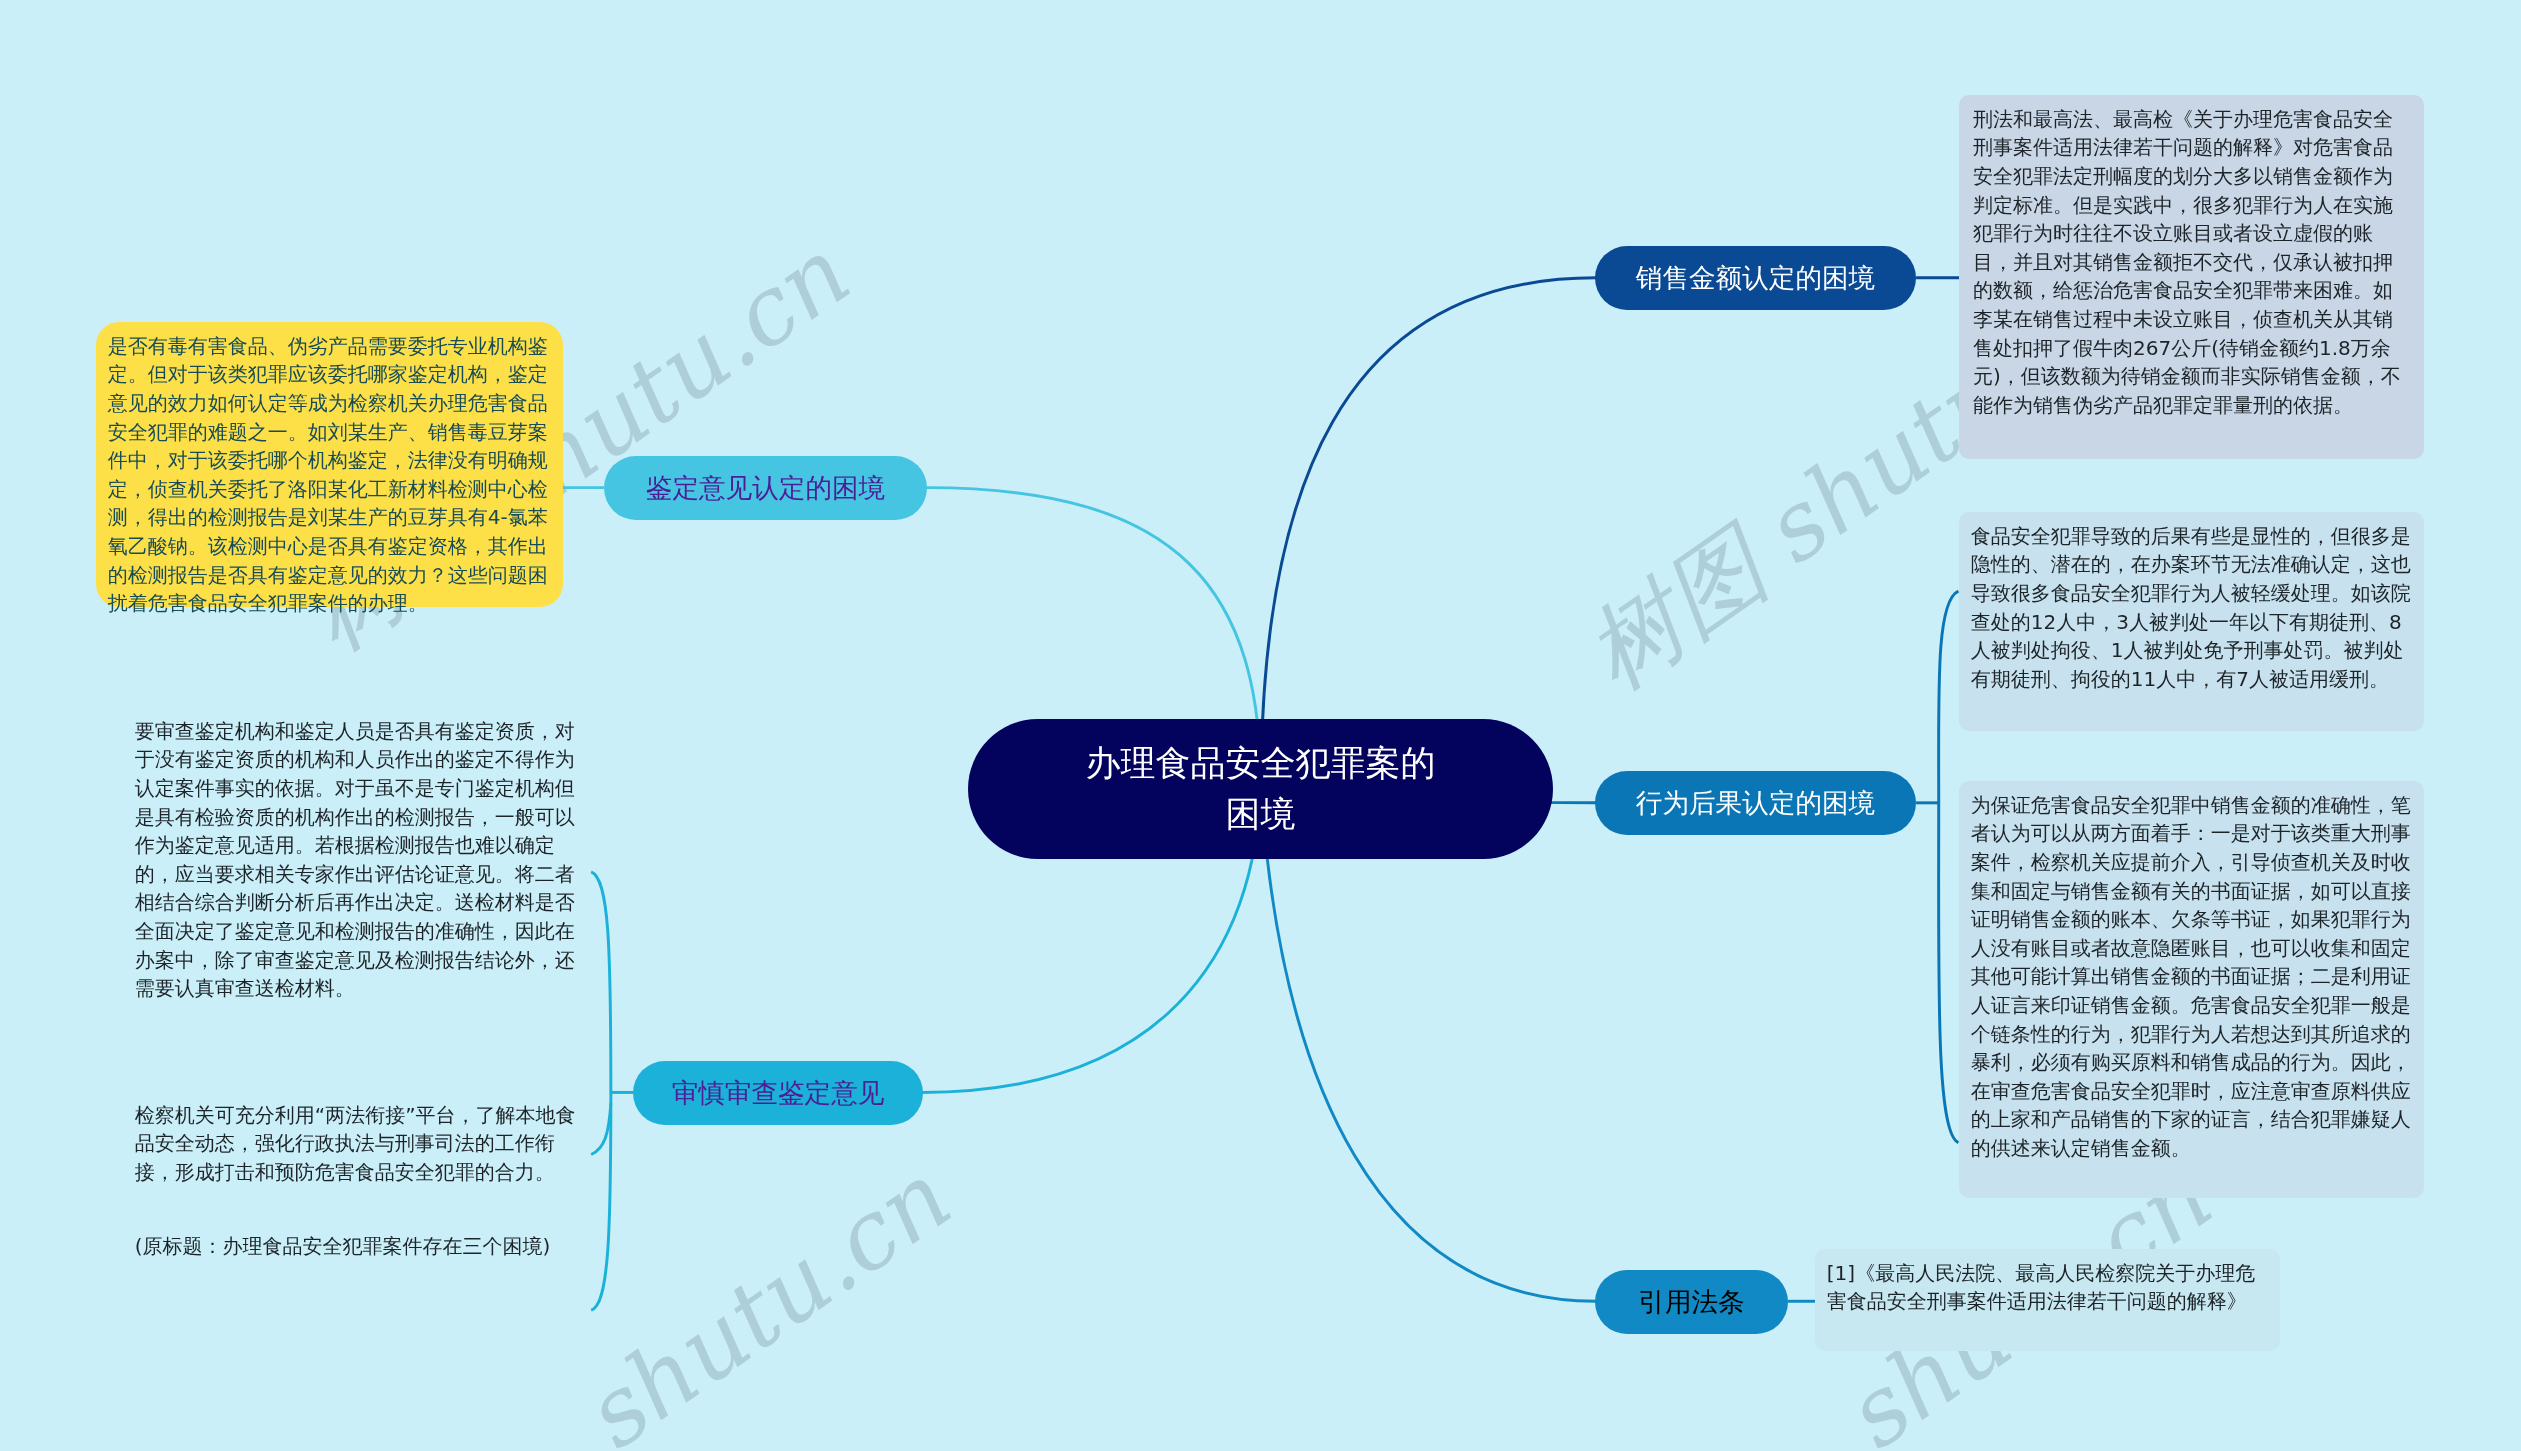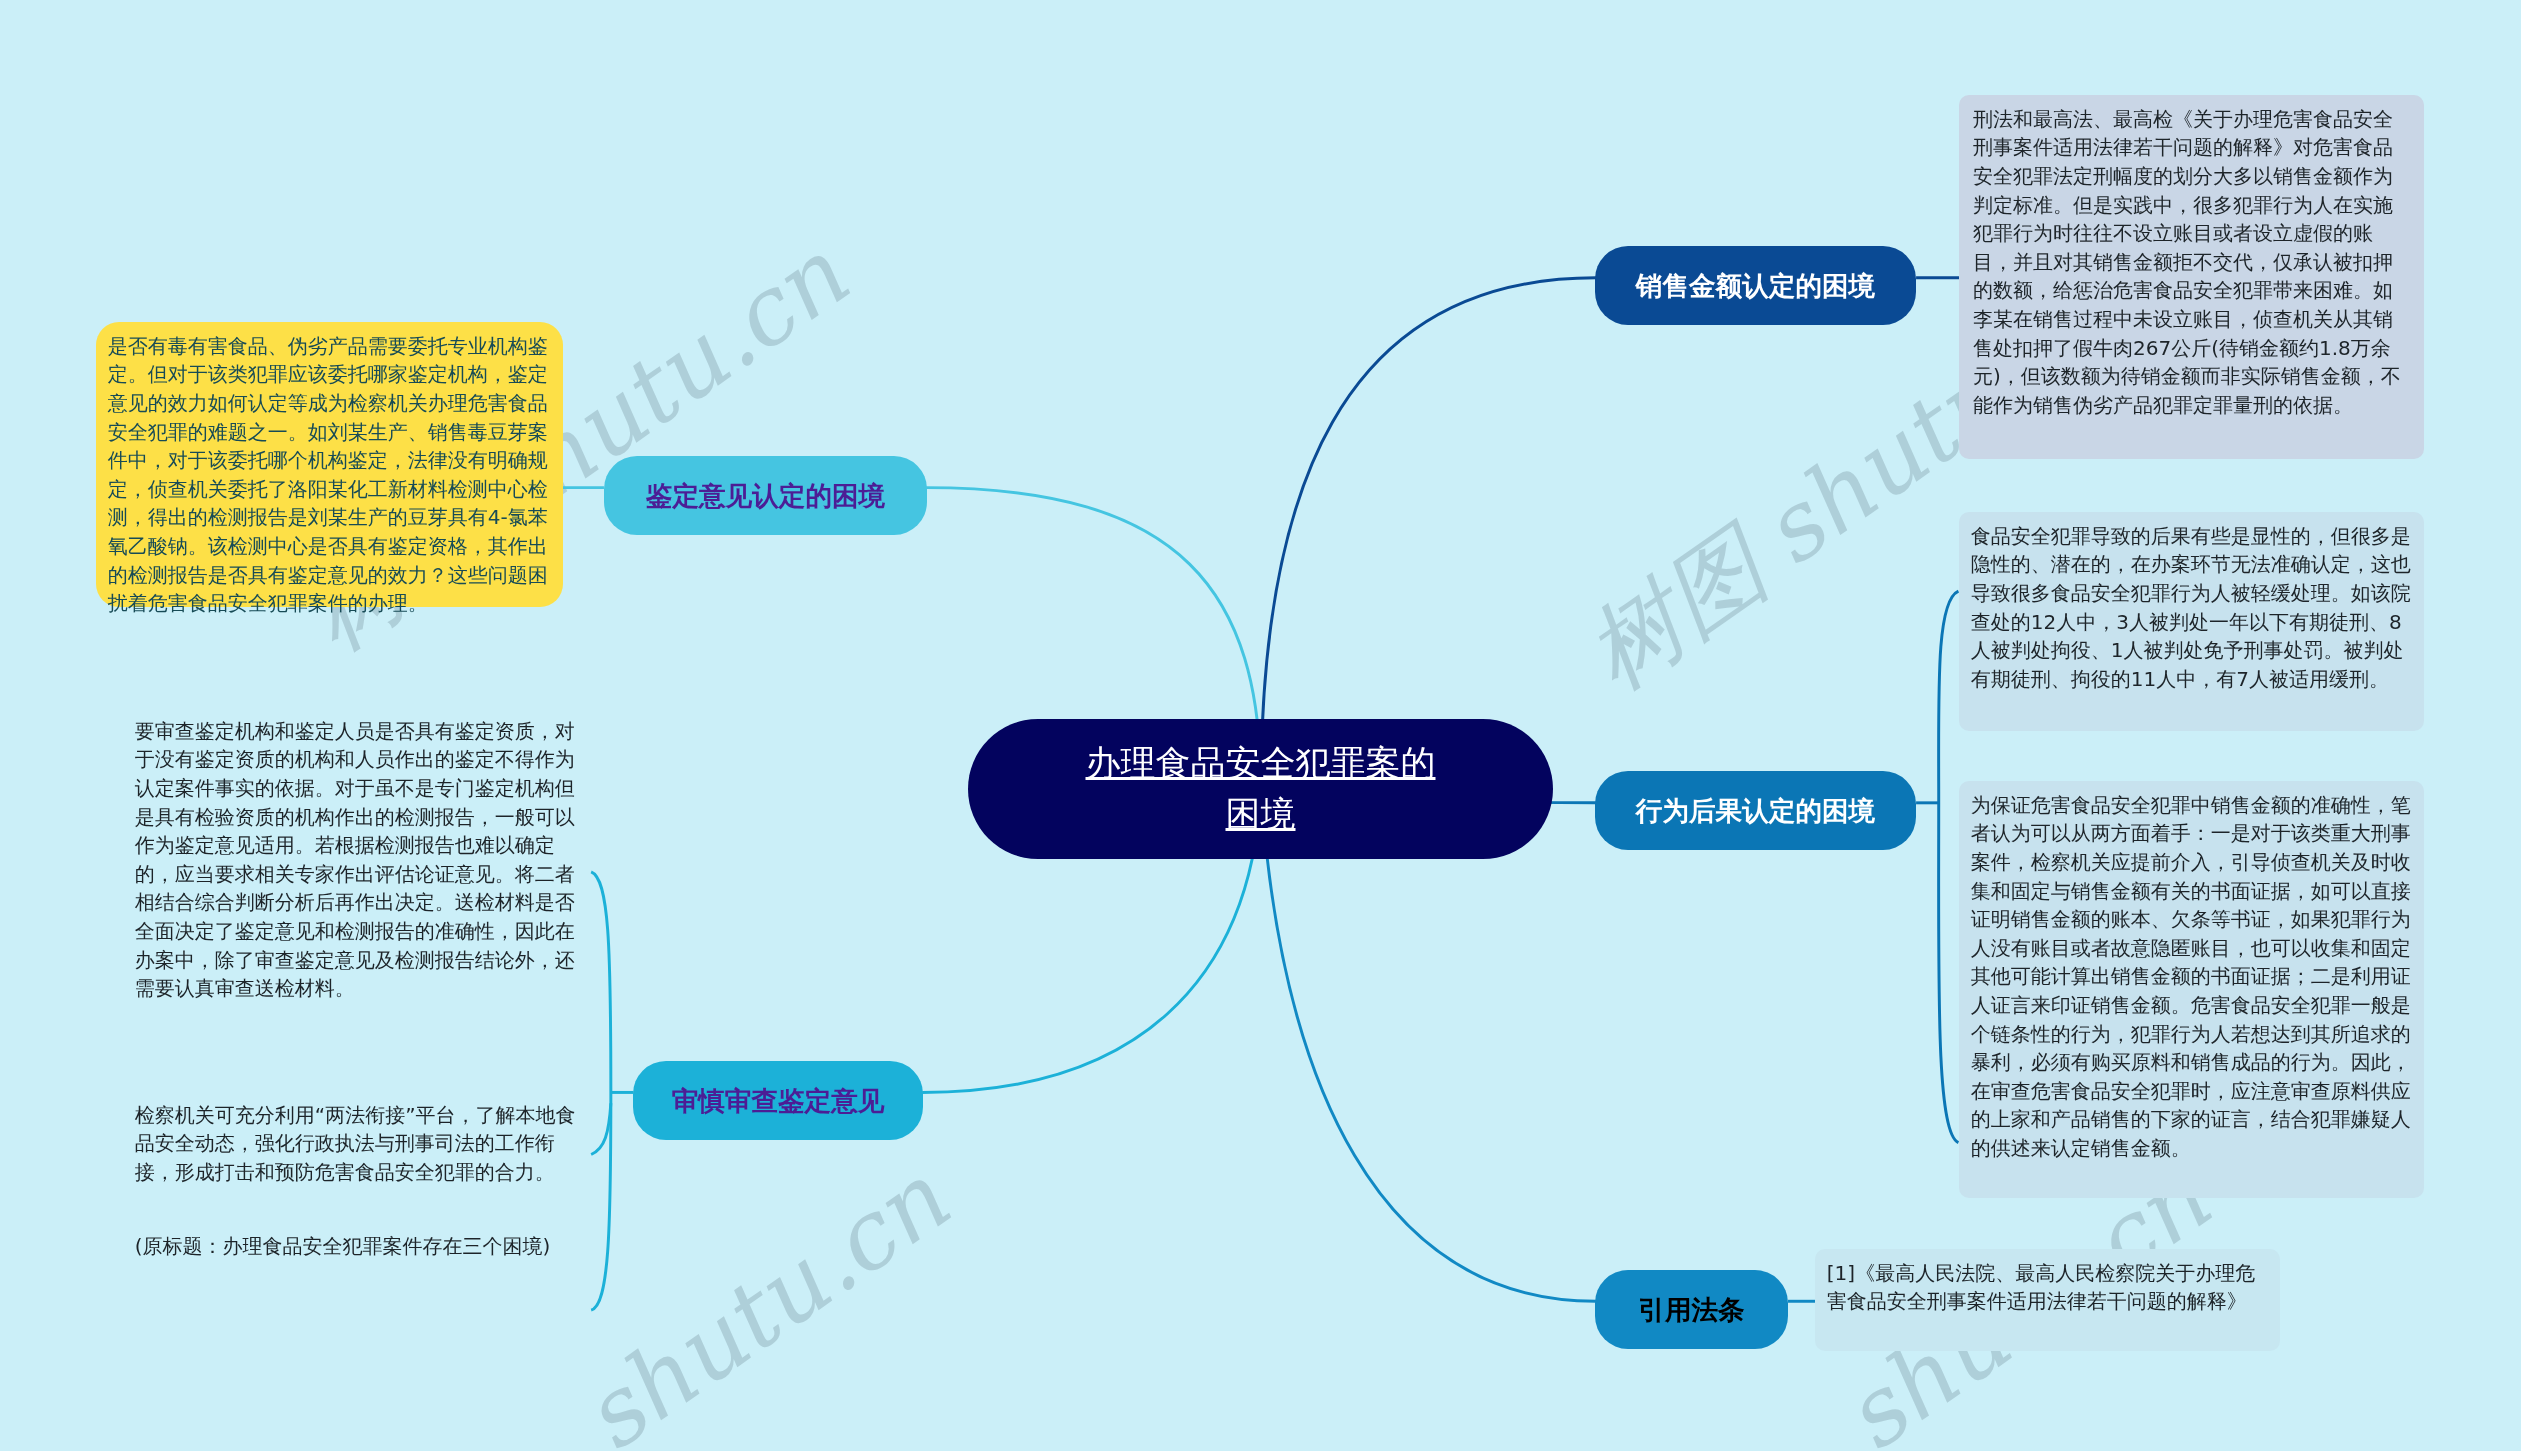--- a/index.html
+++ b/index.html
@@ -35,29 +35,27 @@
   }
   .root {
     left: 968px; top: 719px;
     width: 585px; height: 140px;
     background: #03035e;
     color: #ffffff;
     font-size: 35px;
     line-height: 51px;
     border-radius: 71px;
     padding: 0 108px;
-    text-decoration: underline;
   }
   .branch {
-    height: 79px;
+    height: 64px;
     font-size: 26.6px;
     border-radius: 33px;
     padding: 0 25.6px;
     white-space: nowrap;
-    font-weight: bold;
   }
   .b-sales   { left: 1595px; top: 246px; width: 321px; background: #0a4a94; color: #ffffff; }
   .b-result  { left: 1595px; top: 771px; width: 321px; background: #0b76b5; color: #ffffff; }
   .b-cite    { left: 1595px; top: 1270px; width: 193px; background: #1189c4; color: #000000; }
   .b-opinion { left: 604px;  top: 428px; width: 323px; background: #45c5e1; color: #4c1d95; margin-top: 28px; }
   .b-review  { left: 633px;  top: 1061px; width: 290px; background: #1cb1d8; color: #4c1d95; }
 
   .leaf {
     position: absolute;
     box-sizing: border-box;

